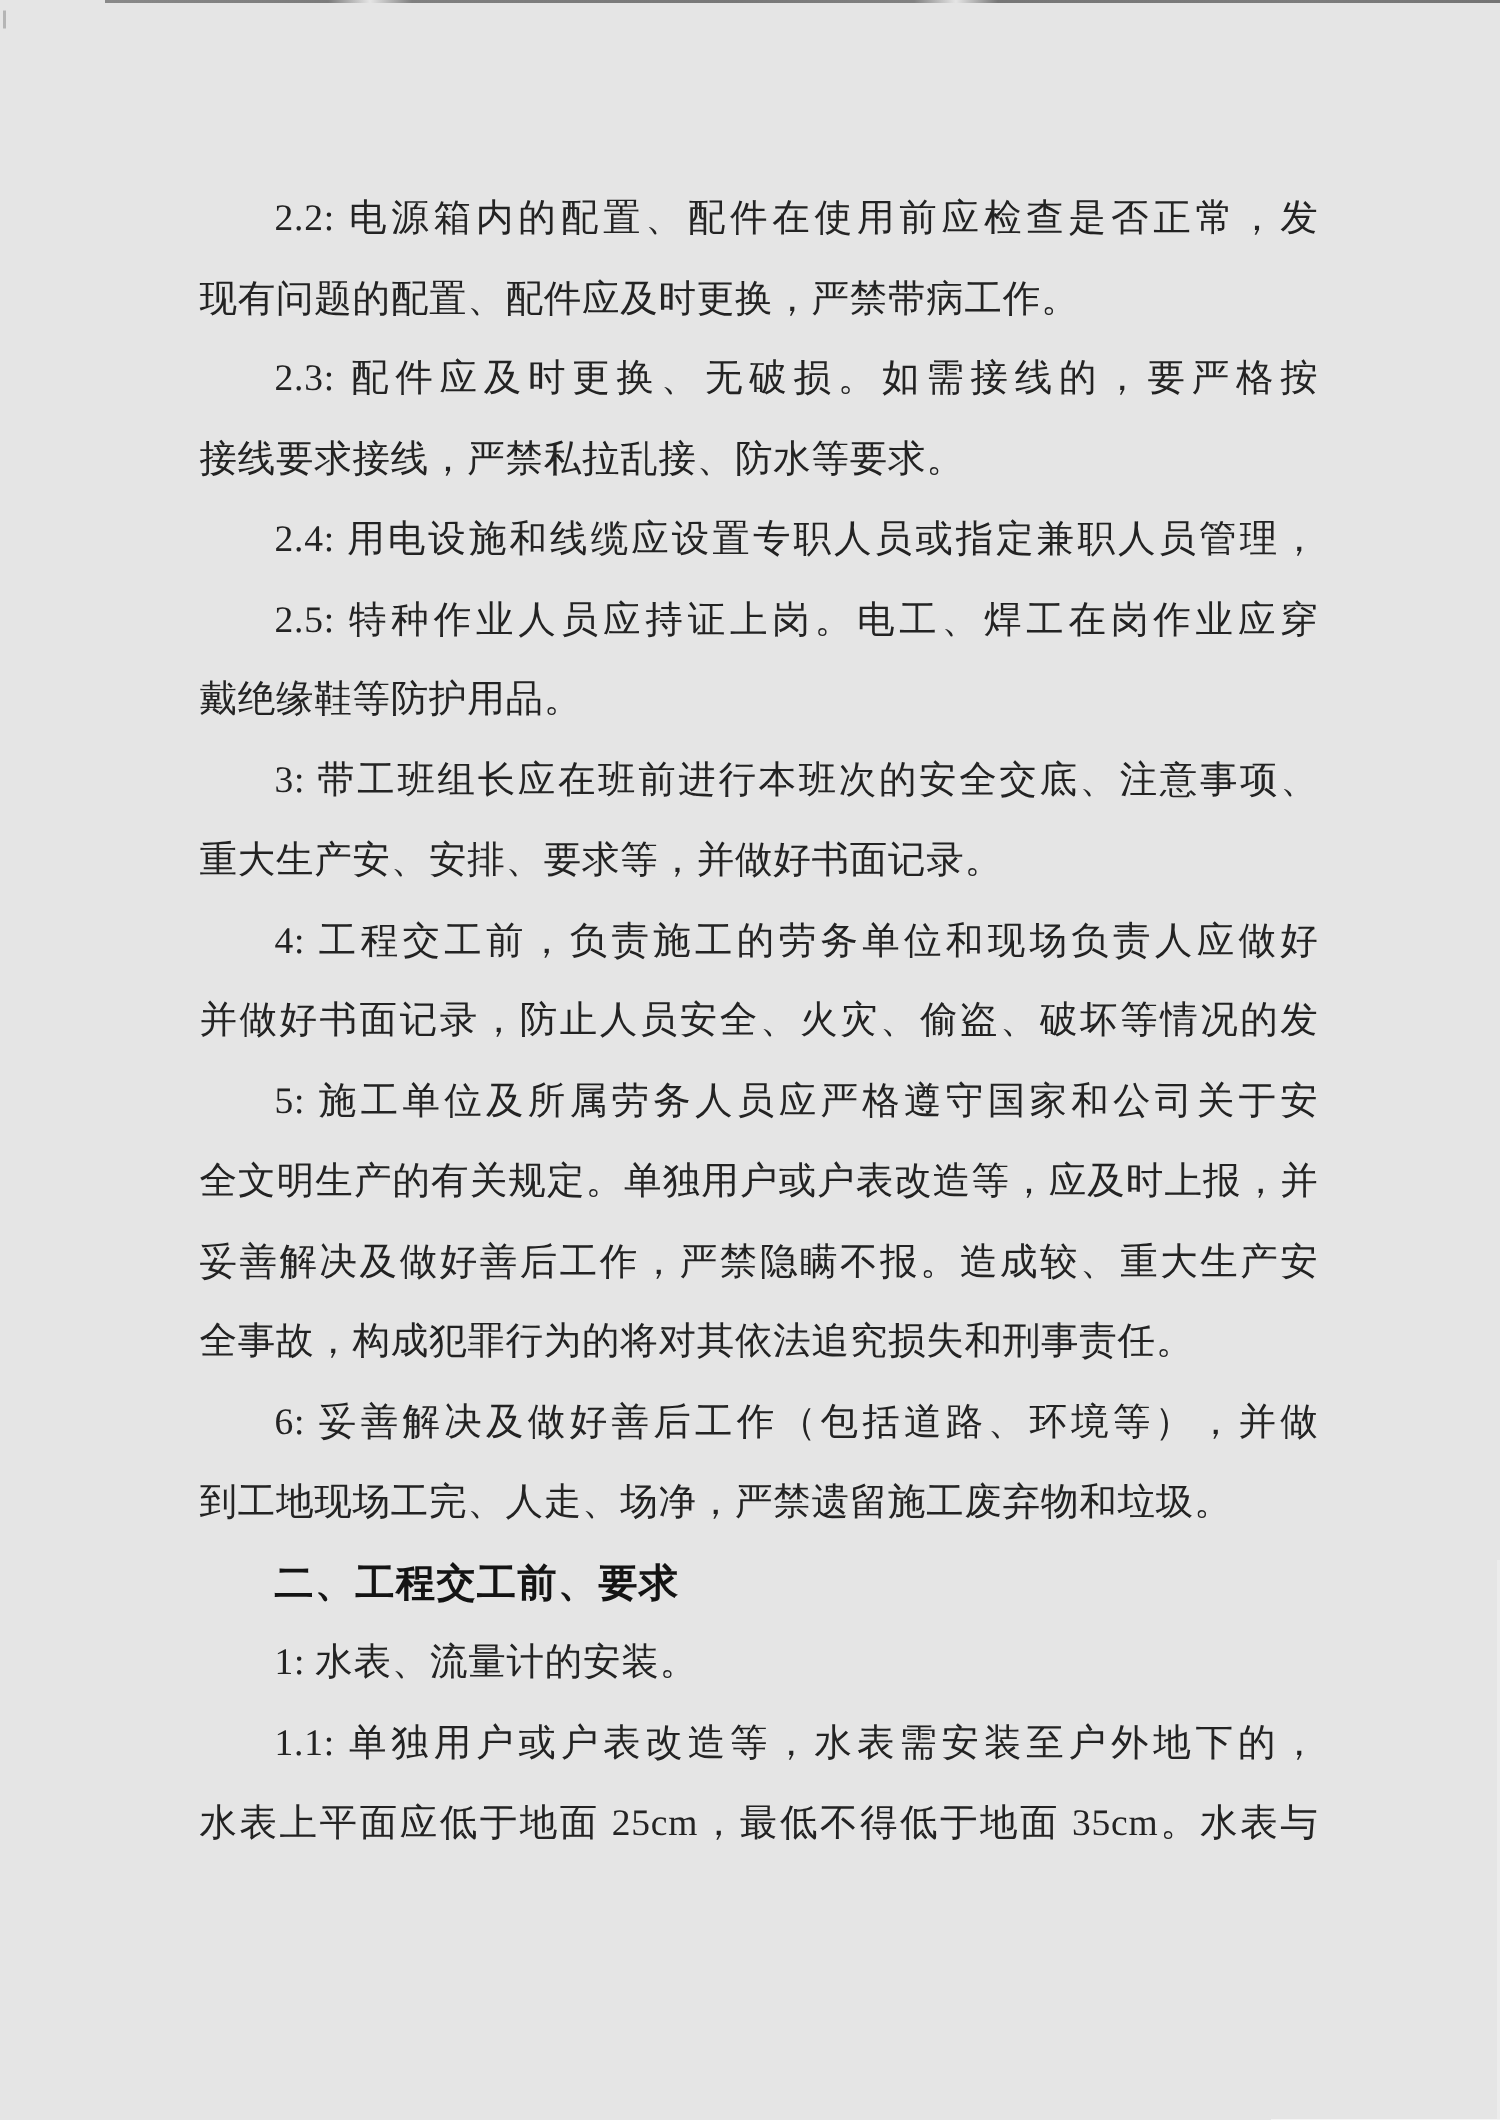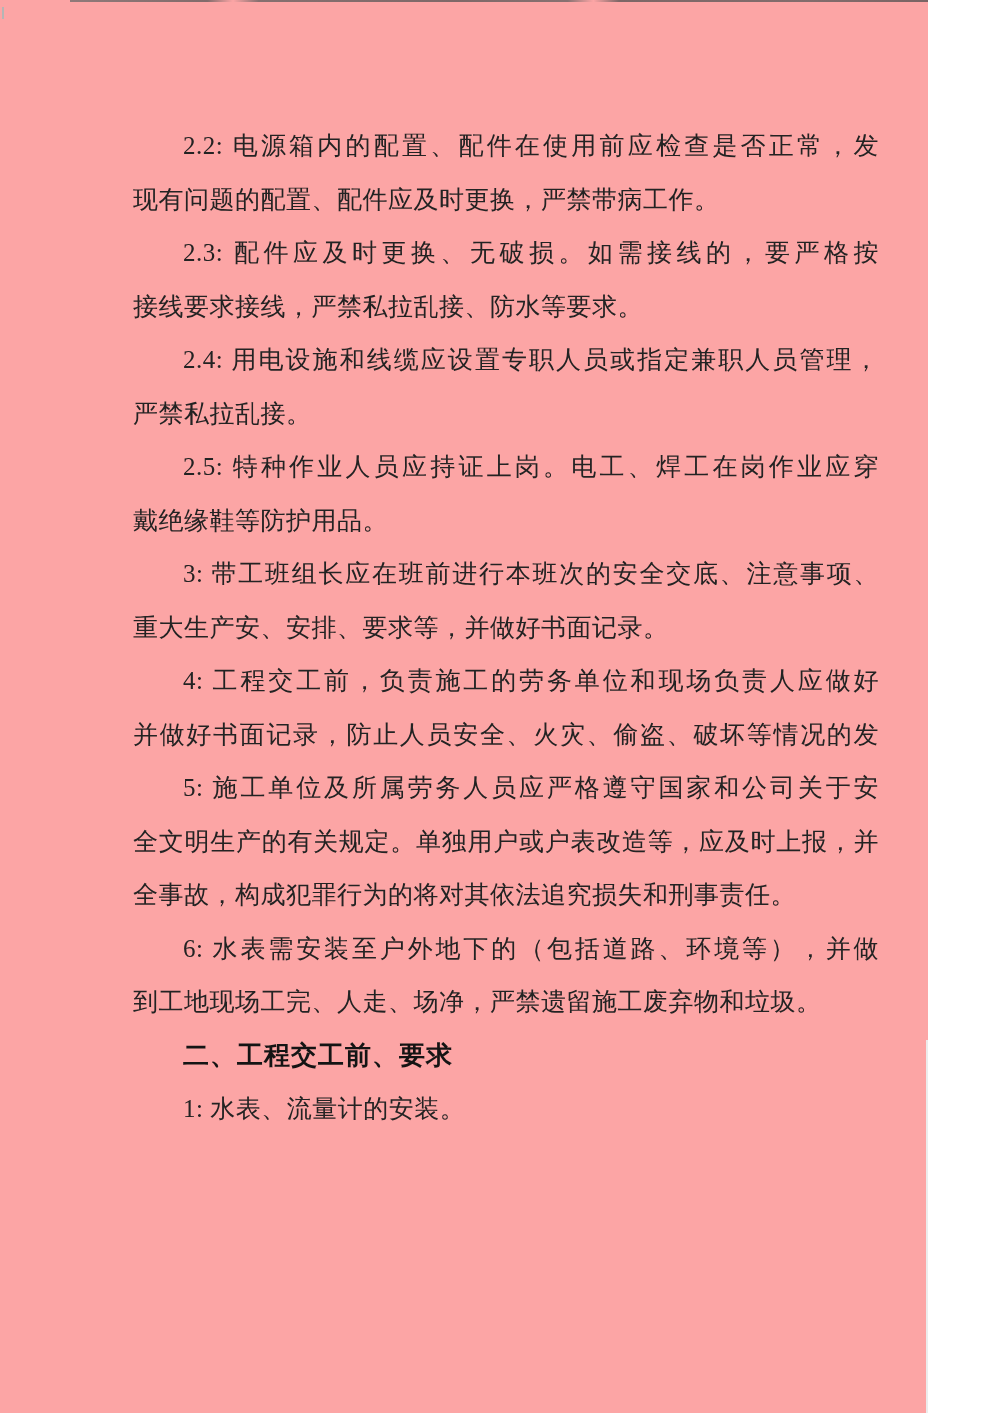--- a/index.html
+++ b/index.html
@@ -2,23 +2,23 @@
 <html lang="zh"><head>
 <meta charset="utf-8">
 <style>
   html, body {
     margin: 0;
     padding: 0;
     background: #ffffff;
   }
   .page {
     position: relative;
-    width: 928px;
+    width: 1000px;
     height: 1413px;
-    background: #fca5a5;
+    background: #e5e5e5;
     overflow: hidden;
     font-family: "Liberation Serif", serif;
   }
   
   .artifact-top {
     position: absolute;
     top: 0; left: 70px; right: 0;
     height: 2px;
     background: linear-gradient(90deg,
       #6b6b6b 0%, #585858 16%, rgba(100,100,100,0) 19%,
@@ -79,43 +79,47 @@
       <div class="para">
         <div class="line first full">2.2: 电源箱内的配置、配件在使用前应检查是否正常，发</div>
         <div class="line">现有问题的配置、配件应及时更换，严禁带病工作。</div>
       </div>
       <div class="para">
         <div class="line first full">2.3: 配件应及时更换、无破损。如需接线的，要严格按</div>
         <div class="line">接线要求接线，严禁私拉乱接、防水等要求。</div>
       </div>
       <div class="para">
         <div class="line first full">2.4: 用电设施和线缆应设置专职人员或指定兼职人员管理，</div>
-        <div class="line">严禁私拉乱接。</div>
       </div>
       <div class="para">
         <div class="line first full">2.5: 特种作业人员应持证上岗。电工、焊工在岗作业应穿</div>
         <div class="line">戴绝缘鞋等防护用品。</div>
       </div>
       <div class="para">
         <div class="line first full">3: 带工班组长应在班前进行本班次的安全交底、注意事项、</div>
         <div class="line">重大生产安、安排、要求等，并做好书面记录。</div>
       </div>
       <div class="para">
         <div class="line first full">4: 工程交工前，负责施工的劳务单位和现场负责人应做好</div>
         <div class="line full">并做好书面记录，防止人员安全、火灾、偷盗、破坏等情况的发生。</div>
       </div>
       <div class="para">
         <div class="line first full">5: 施工单位及所属劳务人员应严格遵守国家和公司关于安</div>
         <div class="line full">全文明生产的有关规定。单独用户或户表改造等，应及时上报，并</div>
+        <div class="line full">妥善解决及做好善后工作，严禁隐瞒不报。造成较、重大生产安</div>
         <div class="line">全事故，构成犯罪行为的将对其依法追究损失和刑事责任。</div>
       </div>
       <div class="para">
-        <div class="line first full">6: 水表需安装至户外地下的（包括道路、环境等），并做</div>
+        <div class="line first full">6: 妥善解决及做好善后工作（包括道路、环境等），并做</div>
         <div class="line">到工地现场工完、人走、场净，严禁遗留施工废弃物和垃圾。</div>
       </div>
       <div class="para heading">
         <div class="line first">二、工程交工前、要求</div>
       </div>
       <div class="para">
         <div class="line first">1: 水表、流量计的安装。</div>
       </div>
+      <div class="para">
+        <div class="line first full">1.1: 单独用户或户表改造等，水表需安装至户外地下的，</div>
+        <div class="line full">水表上平面应低于地面 25cm，最低不得低于地面 35cm。水表与</div>
+      </div>
     </div>
 </div>
 
 </body></html>

